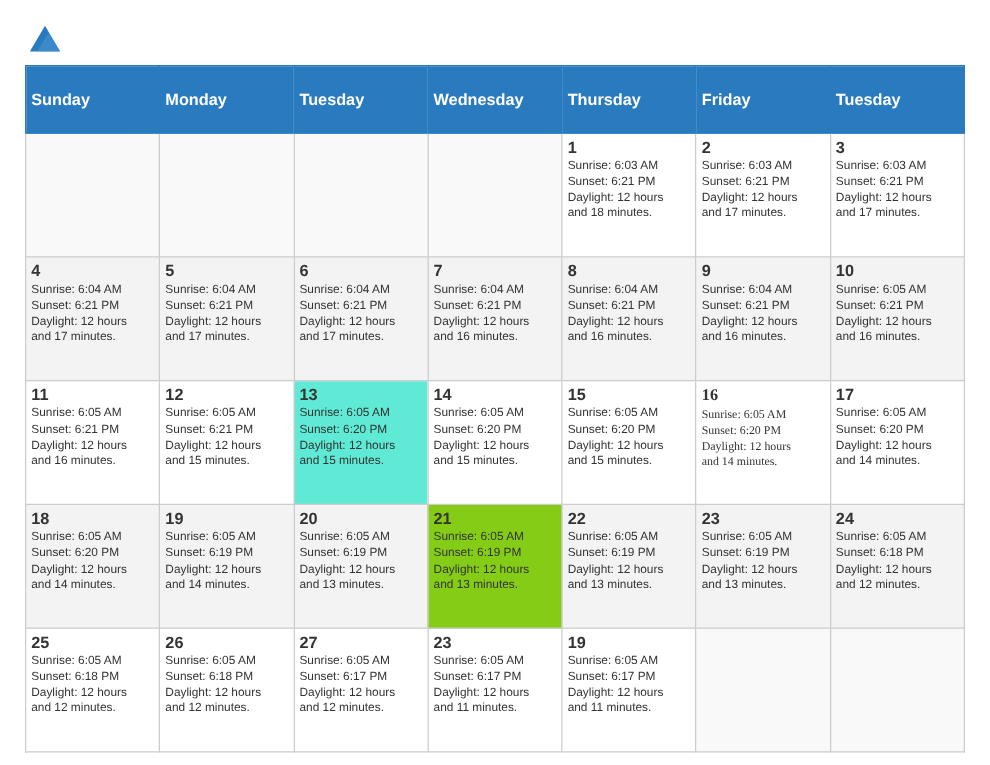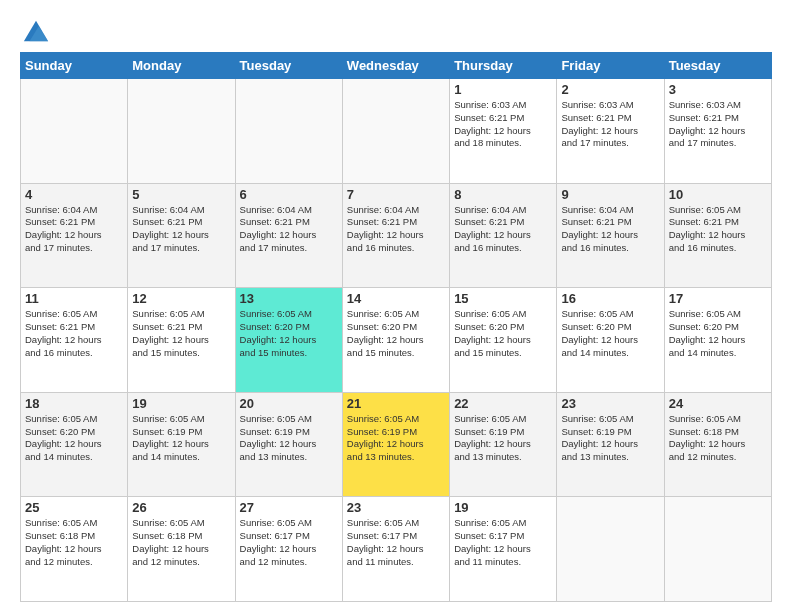--- a/index.html
+++ b/index.html
@@ -60,21 +60,21 @@
       border: 1px solid #ccc;
       border-collapse: collapse;
       width: 100%;
       table-layout: fixed;
     }
     .calendar th {
       background: #2a7abf;
       color: #fff;
       font-size: 13px;
       font-weight: bold;
-      padding: 5px 4px;
+      padding: 19px 4px;
       text-align: left;
       border: 1px solid #2a7abf;
     }
     .calendar td {
       border: 1px solid #ccc;
       vertical-align: top;
       padding: 3px 4px;
       font-size: 10px;
       color: #333;
       height: 88px;
@@ -248,21 +248,21 @@
 Daylight: 12 hours
 and 15 minutes.</div>
           </td>
           <td style="background: rgb(255, 255, 255);">
             <span class="day-num">15</span>
             <div class="day-info" style="white-space: pre-line;">Sunrise: 6:05 AM
 Sunset: 6:20 PM
 Daylight: 12 hours
 and 15 minutes.</div>
           </td>
-          <td style="background: rgb(255, 255, 255);">
+          <td style="background: rgb(255, 255, 255); font-family: Liberation Serif, serif;">
             <span class="day-num">16</span>
             <div class="day-info" style="white-space: pre-line;">Sunrise: 6:05 AM
 Sunset: 6:20 PM
 Daylight: 12 hours
 and 14 minutes.</div>
           </td>
           <td style="background: rgb(255, 255, 255);">
             <span class="day-num">17</span>
             <div class="day-info" style="white-space: pre-line;">Sunrise: 6:05 AM
 Sunset: 6:20 PM
@@ -285,21 +285,21 @@
 Daylight: 12 hours
 and 14 minutes.</div>
           </td>
           <td style="background: rgb(243, 243, 243);">
             <span class="day-num">20</span>
             <div class="day-info" style="white-space: pre-line;">Sunrise: 6:05 AM
 Sunset: 6:19 PM
 Daylight: 12 hours
 and 13 minutes.</div>
           </td>
-          <td style="background: #fde047;">
+          <td style="background: #84cc16;">
             <span class="day-num">21</span>
             <div class="day-info" style="white-space: pre-line;">Sunrise: 6:05 AM
 Sunset: 6:19 PM
 Daylight: 12 hours
 and 13 minutes.</div>
           </td>
           <td style="background: rgb(243, 243, 243);">
             <span class="day-num">22</span>
             <div class="day-info" style="white-space: pre-line;">Sunrise: 6:05 AM
 Sunset: 6:19 PM

